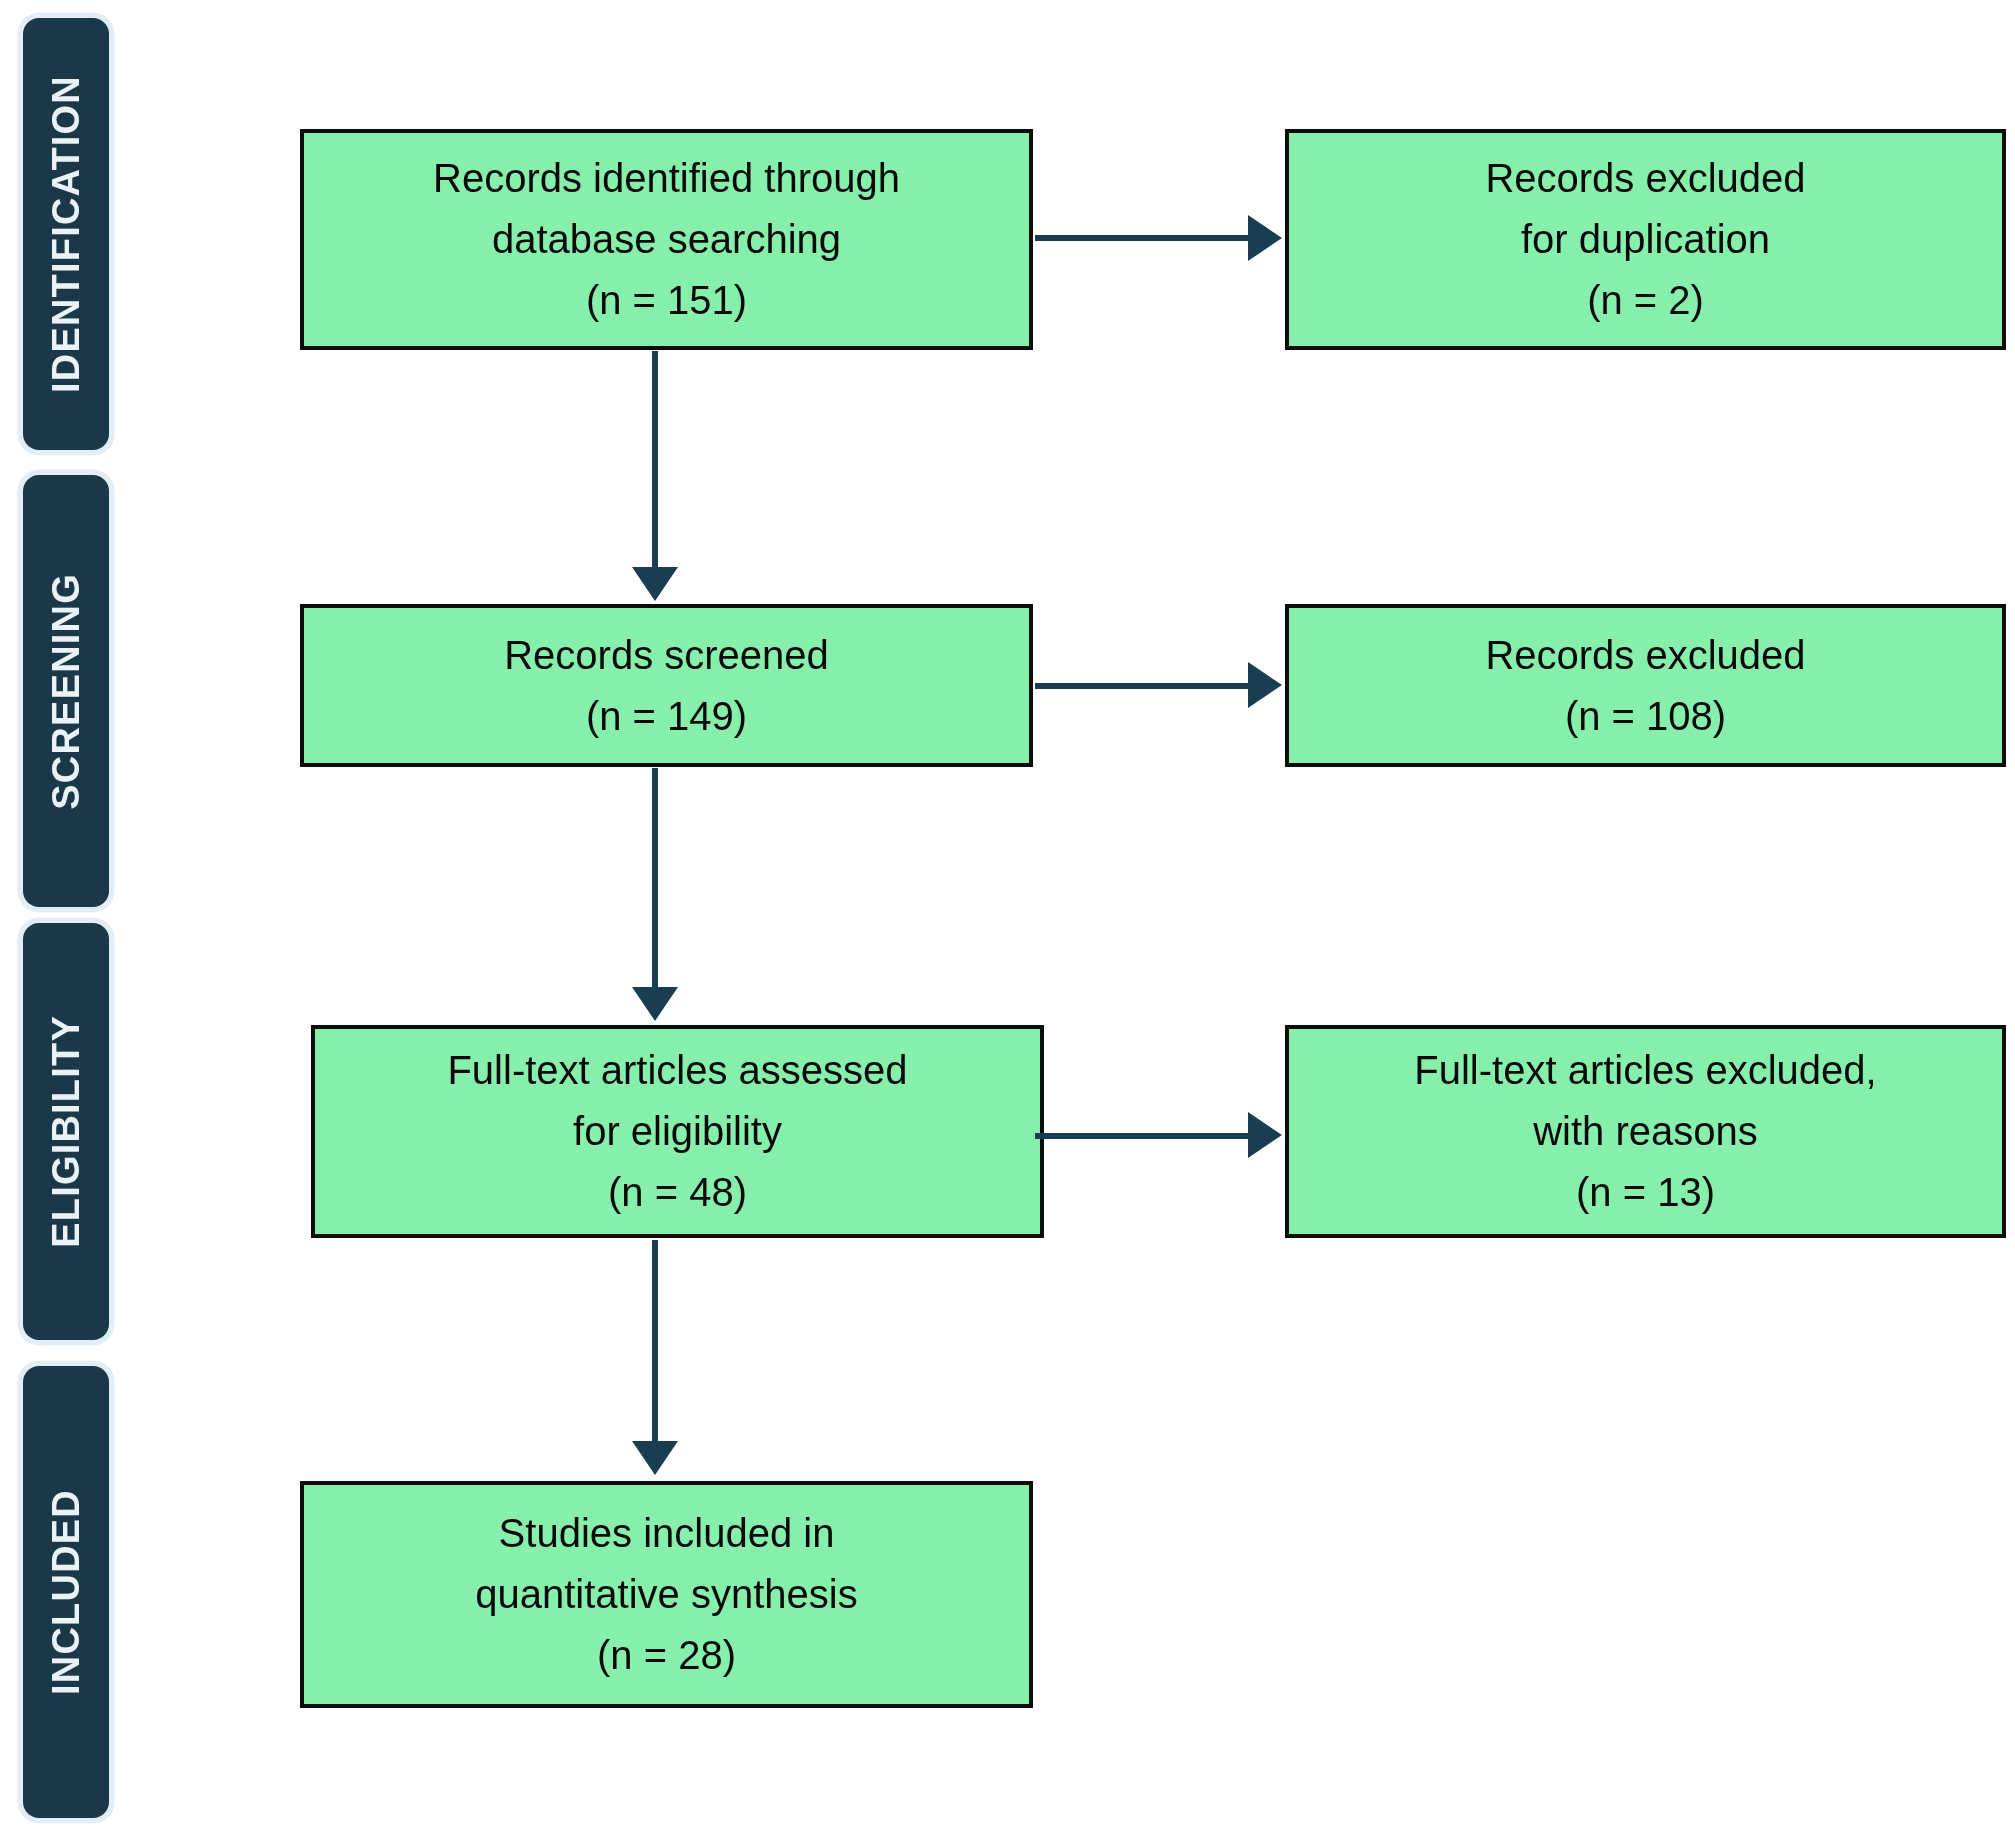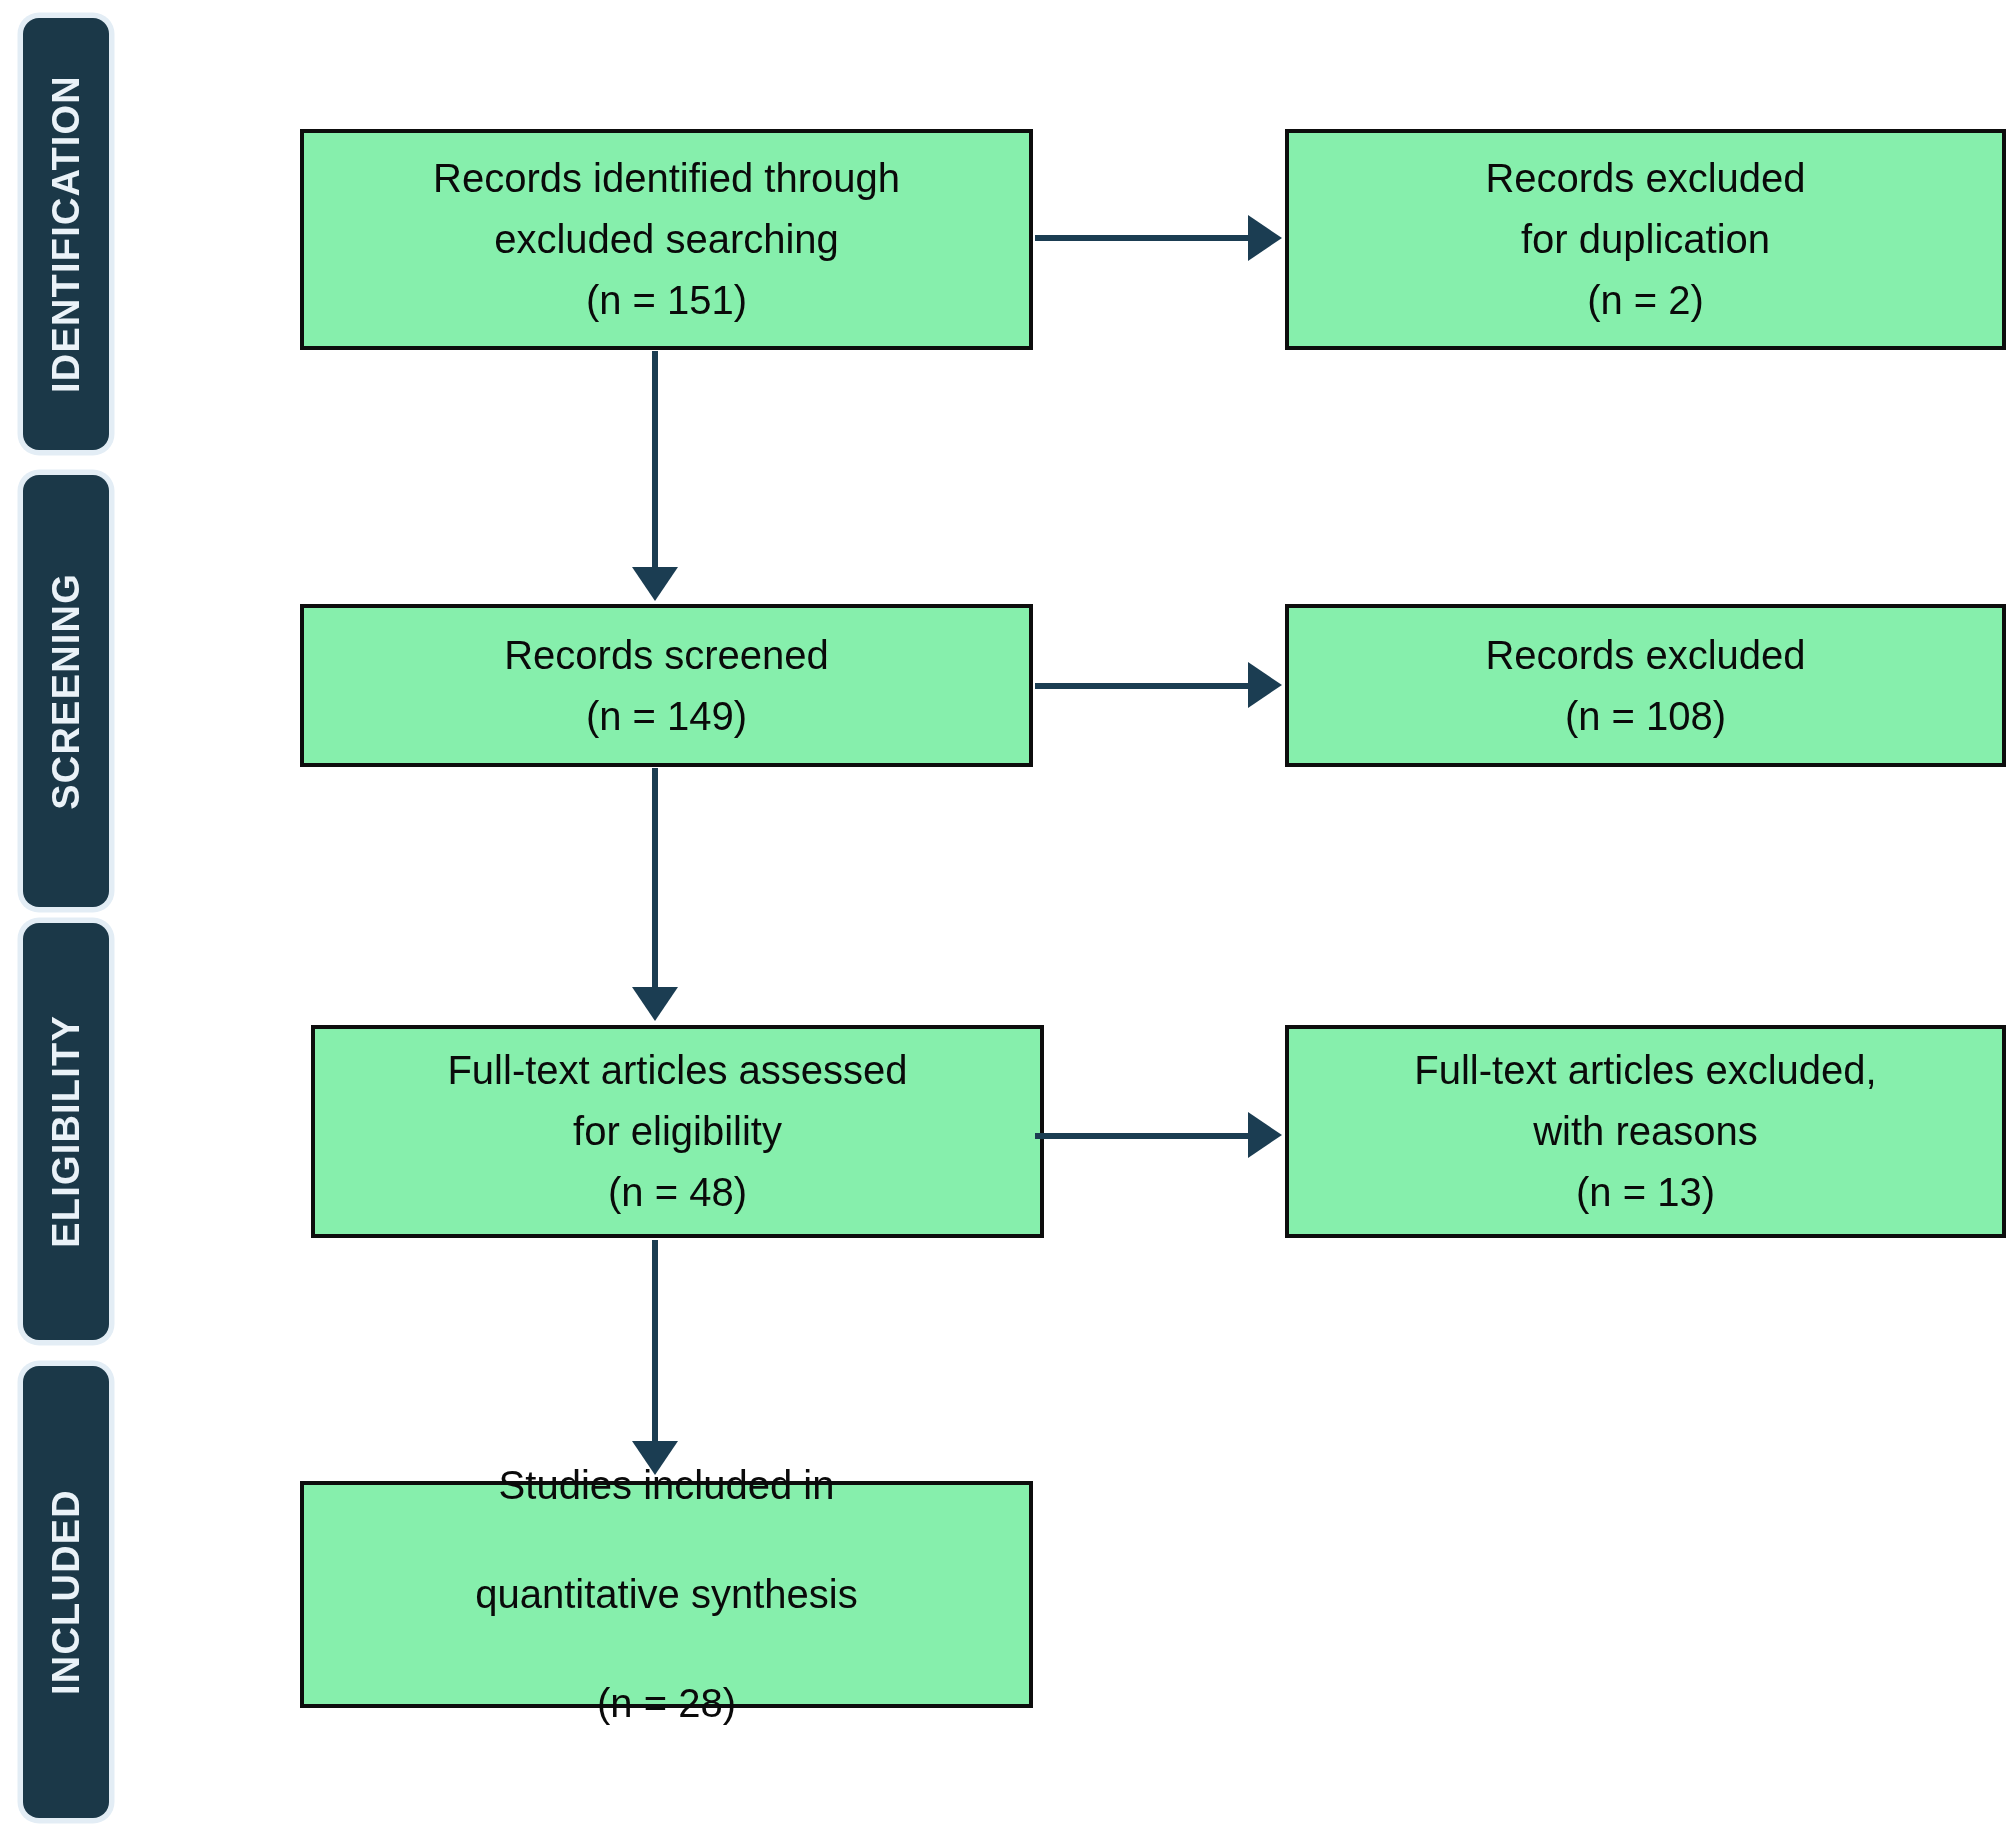--- a/index.html
+++ b/index.html
@@ -49,21 +49,21 @@
     font-size:40px;
     line-height:1.52;
     font-family:"Liberation Sans","DejaVu Sans",sans-serif;
     white-space:nowrap;
   }
 
   
   #node-identified {left:300px; top:129px;  width:733px; height:221px;}
   #node-screened   {left:300px; top:604px;  width:733px; height:163px;}
   #node-fulltext   {left:311px; top:1025px; width:733px; height:213px;}
-  #node-included   {left:300px; top:1481px; width:733px; height:227px;gap:48px;}
+  #node-included   {left:300px; top:1481px; width:733px; height:227px;}
   
   #node-dup-excluded   {left:1285px; top:129px;  width:721px; height:221px;}
   #node-rec-excluded   {left:1285px; top:604px;  width:721px; height:163px;}
   #node-ft-excluded    {left:1285px; top:1025px; width:721px; height:213px;}
 
   
   .conn{position:absolute;}
   .v-line{position:absolute;width:5.5px;background:#1b3d52;}
   .v-head{position:absolute;width:0;height:0;
           border-left:23px solid transparent;
@@ -102,21 +102,21 @@
 </div>
 <div class="stage" id="stage-eligibility">
   <span class="stage-text">ELIGIBILITY</span>
 </div>
 <div class="stage" id="stage-included">
   <span class="stage-text">INCLUDED</span>
 </div>
 
 <div class="node" id="node-identified">
   <span class="line">Records identified through</span>
-  <span class="line">excluded searching</span>
+  <span class="line">database searching</span>
   <span class="line">(n = 151)</span>
 </div>
 
 <div class="node" id="node-dup-excluded">
   <span class="line">Records excluded</span>
   <span class="line">for duplication</span>
   <span class="line">(n = 2)</span>
 </div>
 
 <div class="node" id="node-screened">

